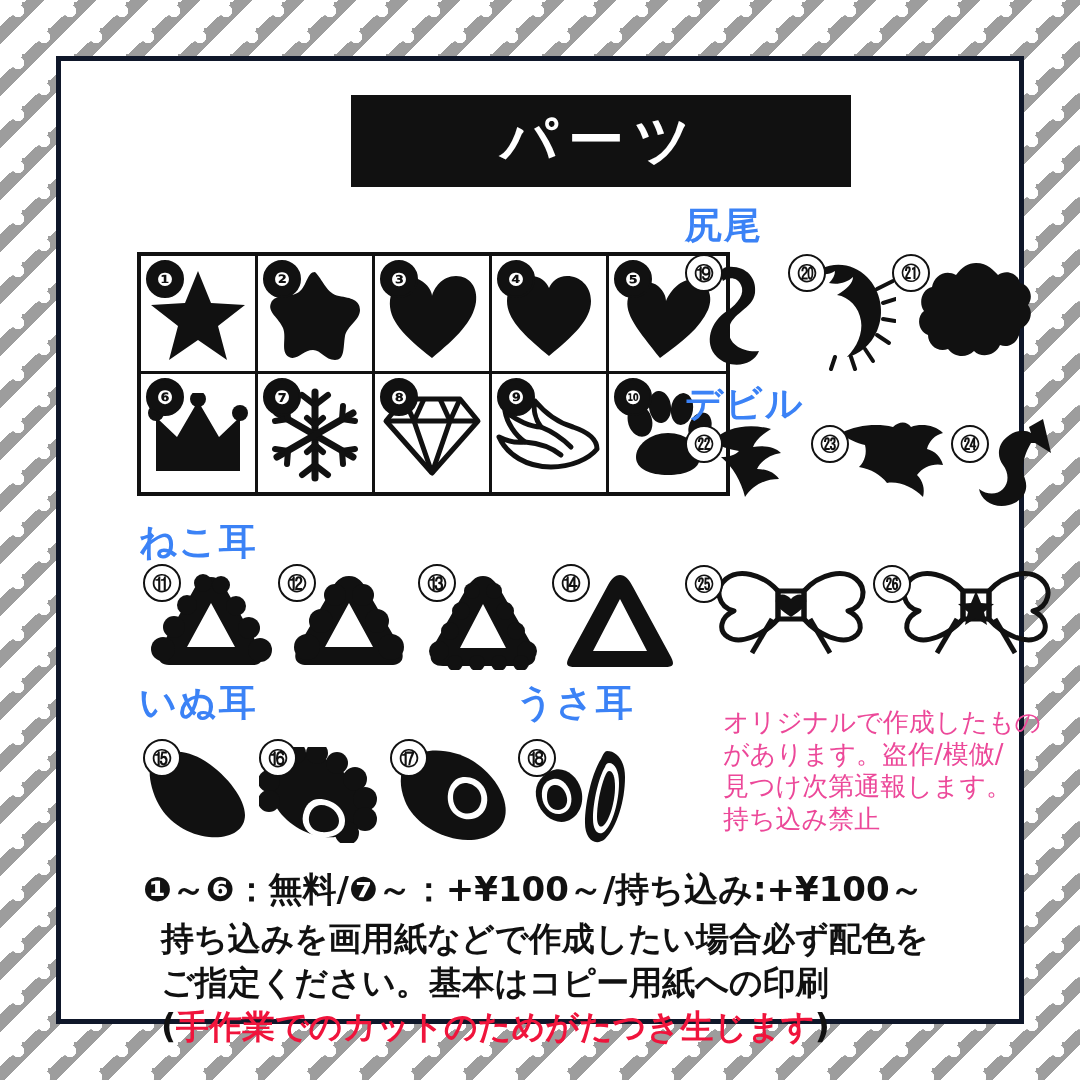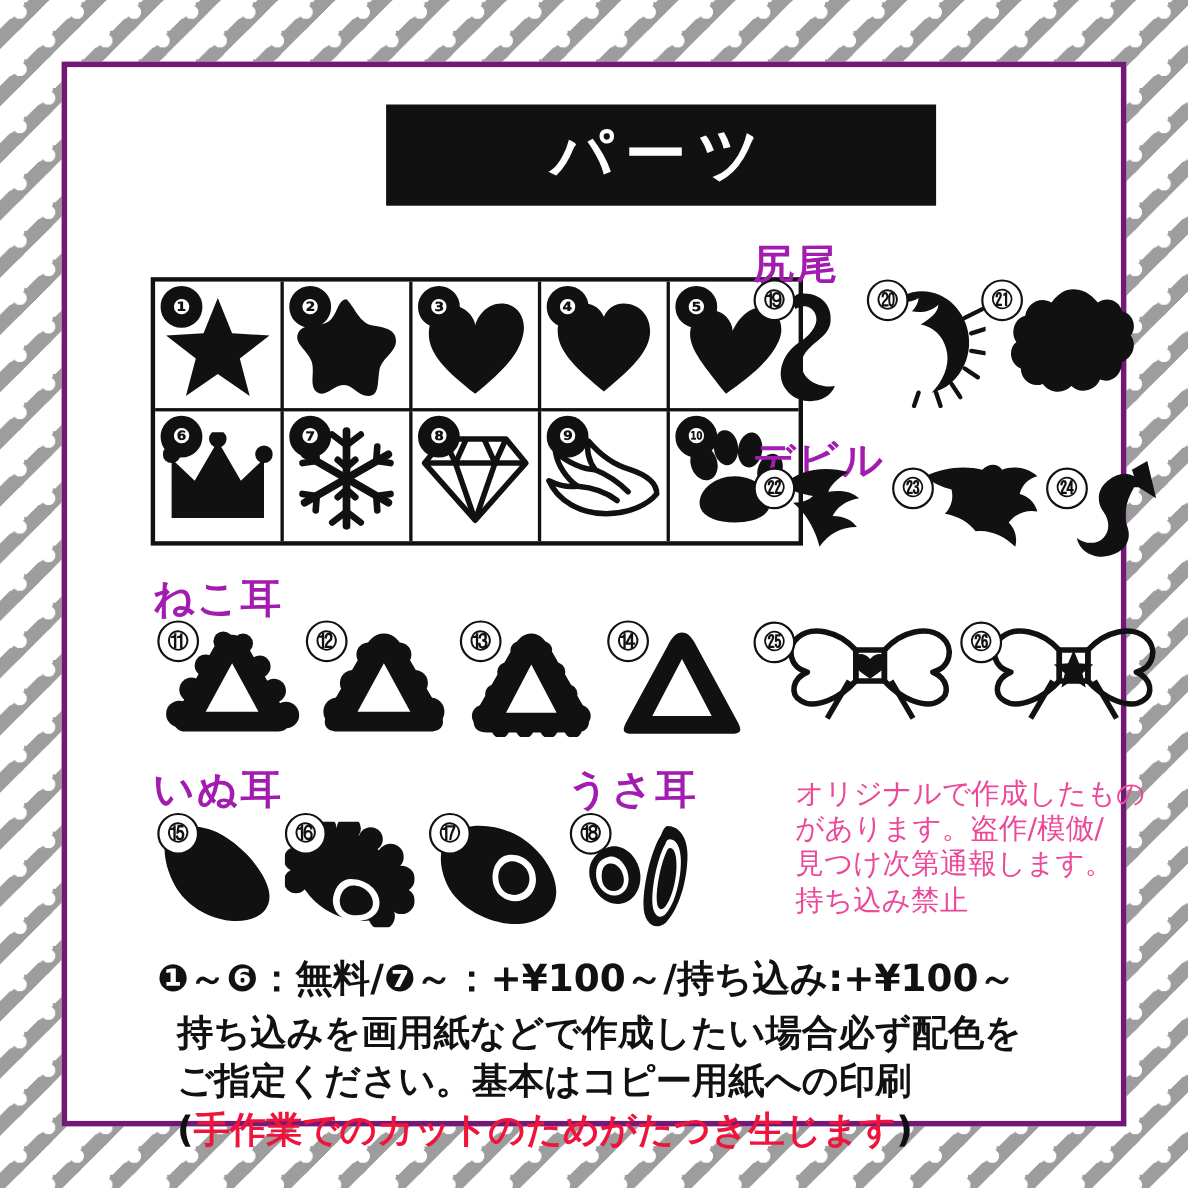--- a/index.html
+++ b/index.html
@@ -24,32 +24,32 @@
     content:"";position:absolute;inset:0;
     background-image:
       radial-gradient(circle at 34px 37px, #fff 6px, transparent 6.5px),
       radial-gradient(circle at 44px 37px, #fff 6px, transparent 6.5px),
       linear-gradient(135deg, transparent 45%, #fff 45%, #fff 77%, transparent 77%);
     background-size:52px 52px,52px 52px,52px 52px;
     background-position:0 0,0 0,22px 28px;
   }
   #card{
     position:absolute;left:56px;top:56px;width:968px;height:968px;
-    background:#fff;border:5px solid #701a75;box-sizing:border-box;
+    background:#fff;border:5px solid #0f172a;box-sizing:border-box;
   }
   #titlebar{
     position:absolute;left:290px;top:34px;width:500px;height:92px;
     background:#111;color:#fff;
     display:flex;align-items:center;justify-content:center;
     letter-spacing:10px;font-size:56px;font-weight:bold;
     font-family:"DejaVu Sans", sans-serif;
   }
   .section-head{
-    position:absolute;font-size:37px;font-weight:bold;color:#a21caf;
-    font-family:"DejaVu Sans", sans-serif;letter-spacing:2px;margin-top:15px;
+    position:absolute;font-size:37px;font-weight:bold;color:#3b82f6;
+    font-family:"DejaVu Sans", sans-serif;letter-spacing:2px;
   }
   
   .num{
     position:absolute;width:34px;height:34px;border-radius:50%;
     border:2.5px solid #111;background:#fff;color:#111;
     font-size:19px;font-weight:bold;display:flex;align-items:center;justify-content:center;
     font-family:"DejaVu Sans", sans-serif;z-index:5;line-height:1;
   }
   .num.filled{background:#111;color:#fff;border-color:#111;}
   
@@ -252,21 +252,21 @@
     </svg>
   </div>
 
   <span class="num" style="left:890px;top:364px;">㉔</span>
   <div class="shape" style="left:912px;top:352px;">
     <svg width="82" height="96" viewBox="0 0 82 96">
       <path d="M70 6 L78 40 L62 30 L58 30 C50 44 48 56 52 66 C56 78 50 88 36 92 C22 96 8 88 6 76 C14 82 24 82 30 76 C36 70 36 60 30 52 C24 44 24 32 34 24 C42 17 52 16 58 20 L56 14 Z" fill="#111"></path>
     </svg>
   </div>
 
-  <div class="section-head" style="left:78px;top:443px;">ねこ耳</div>
+  <div class="section-head" style="left:78px;top:456px;">ねこ耳</div>
 
   <span class="num" style="left:82px;top:503px;">⑪</span>
   <div class="shape" style="left:82px;top:512px;">
     <svg width="136" height="95" viewBox="0 0 136 95">
       <path d="M68 4 C76 4 80 10 84 18 L116 74 C122 84 120 92 110 92 L26 92 C16 92 12 84 18 74 L50 18 C54 10 60 4 68 4 Z M68 30 L44 74 L92 74 Z" fill="#111" fill-rule="evenodd"></path>
       <g fill="#111">
         <circle cx="60" cy="10" r="9"></circle>
           <circle cx="78" cy="12" r="9"></circle>
         <circle cx="44" cy="32" r="10"></circle>
           <circle cx="93" cy="33" r="10"></circle>

